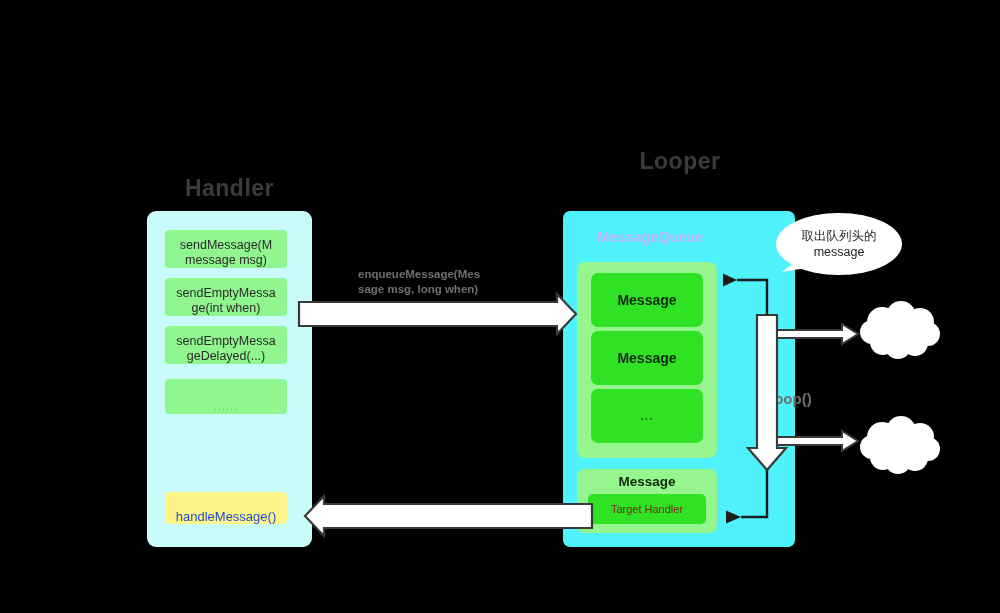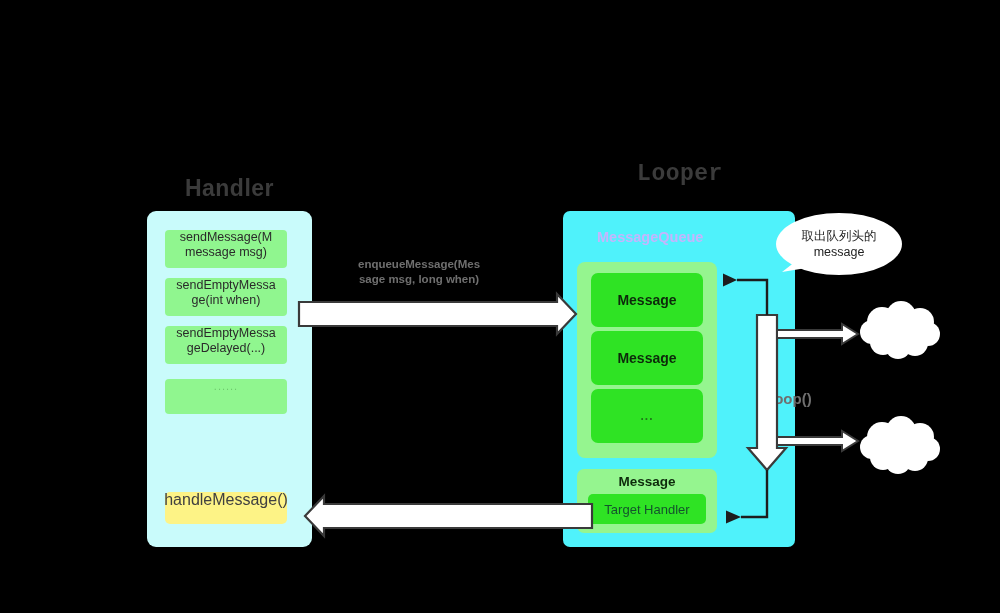--- a/index.html
+++ b/index.html
@@ -24,26 +24,26 @@
   .panel-looper{
     left:563px;top:211px;width:232px;height:336px;
     background:#4ff2fb;border-radius:7px;
   }
 
   
   .chip{
     position:absolute;left:18px;width:122px;
     background:#90f68f;border-radius:4px;
     color:#2a2a2a;font-size:12.5px;line-height:15px;
-    display:flex;align-items:flex-start;justify-content:center;
+    display:flex;align-items:flex-end;justify-content:center;
     text-align:center;padding:0 3px;box-sizing:border-box;
   }
   .chip.dots{color:#6ec96d;font-size:11px;letter-spacing:1px;}
   .chip.handle{
-    background:#fdf386;border-radius:5px;color:#404040;font-size:16px;
+    background:#fdf386;border-radius:5px;color:#1d4ed8;font-size:13px;
   }
 
   
   .mq-label{
     left:597px;top:229px;color:#c4b5fd;font-size:14.5px;font-weight:bold;
     white-space:nowrap;
   }
   .mq-box{
     left:577px;top:262px;width:140px;height:196px;
     background:#95f58f;border-radius:8px;
@@ -61,21 +61,21 @@
     background:#95f58f;border-radius:7px;
   }
   .mt-title{
     position:absolute;left:0;top:5px;width:100%;text-align:center;
     color:#0d2a0b;font-size:13.5px;font-weight:bold;
   }
   .mt-chip{
     position:absolute;left:11px;top:25px;width:118px;height:30px;
     background:#2fe324;border-radius:5px;
     display:flex;align-items:center;justify-content:center;
-    color:#14532d;font-size:13px;
+    color:#7f1d1d;font-size:11px;
   }
 
   
   .bubble{
     left:776px;top:213px;width:126px;height:62px;
     background:#fff;border-radius:50%/50%;
     display:flex;flex-direction:column;align-items:center;justify-content:center;
     color:#222;font-size:12.5px;line-height:16px;text-align:center;
   }
   .bubble span{display:block;white-space:nowrap;}
@@ -94,21 +94,21 @@
   }
 
   svg.overlay{position:absolute;left:0;top:0;width:1000px;height:613px;pointer-events:none;}
 </style>
 </head>
 <body>
 
 <div id="stage">
 
   <div class="abs sec-title" style="left:152px;top:175px;width:155px;">Handler</div>
-  <div class="abs sec-title" style="left:600px;top:161px;width:160px;font-family:Liberation Mono, monospace;">Looper</div>
+  <div class="abs sec-title" style="left:600px;top:148px;width:160px;">Looper</div>
 
   <div class="abs panel-handler">
     <div class="chip" style="top:19px;height:38px;">
       <div>
         <div>sendMessage(M</div>
         <div>message msg)</div>
       </div>
     </div>
     <div class="chip" style="top:67px;height:38px;">
       <div>
@@ -135,21 +135,21 @@
     <div class="msg" style="top:11px;">Message</div>
     <div class="msg" style="top:69px;">Message</div>
     <div class="msg ellipsis" style="top:127px;">...</div>
   </div>
 
   <div class="abs msg-target-wrap">
     <div class="mt-title">Message</div>
     <div class="mt-chip">Target Handler</div>
   </div>
 
-  <div class="abs edge-label" style="left:358px;top:257px;text-align:center;">
+  <div class="abs edge-label" style="left:358px;top:267px;">
     <div>enqueueMessage(Mes</div>
     <div>sage msg, long when)</div>
   </div>
   <div class="abs loop-label">loop()</div>
 
   <svg class="overlay">
     <path d="M 800 258 L 782 272 L 806 268 Z" fill="#ffffff"></path>
   </svg>
   <div class="abs bubble">
     <span>取出队列头的</span>

